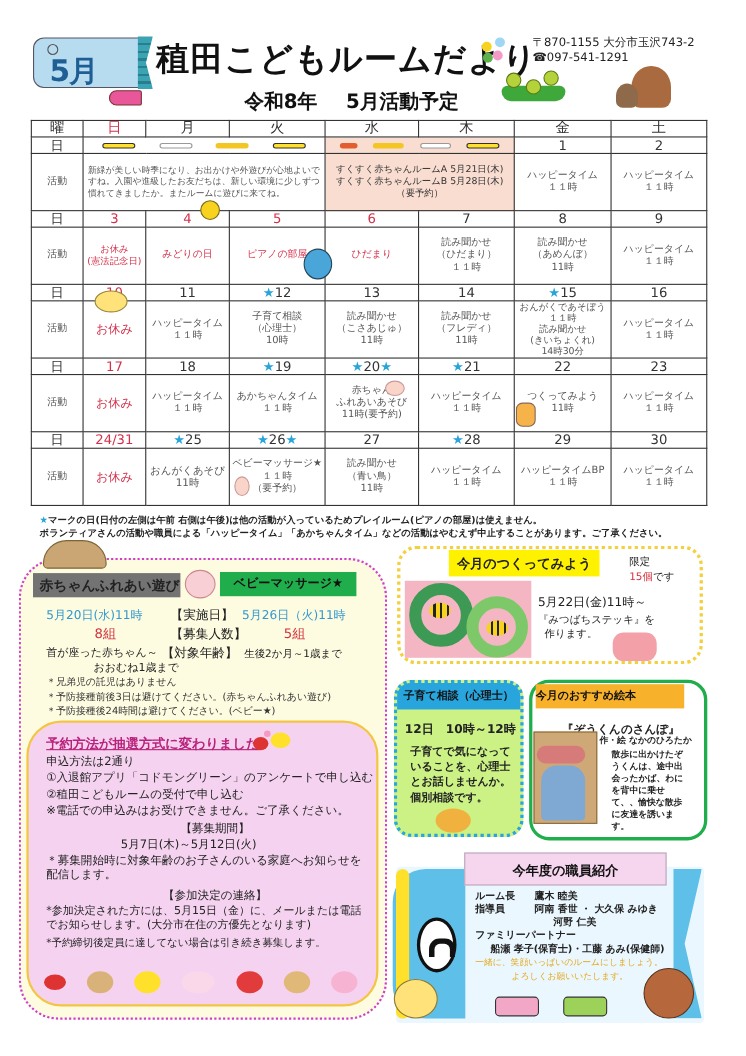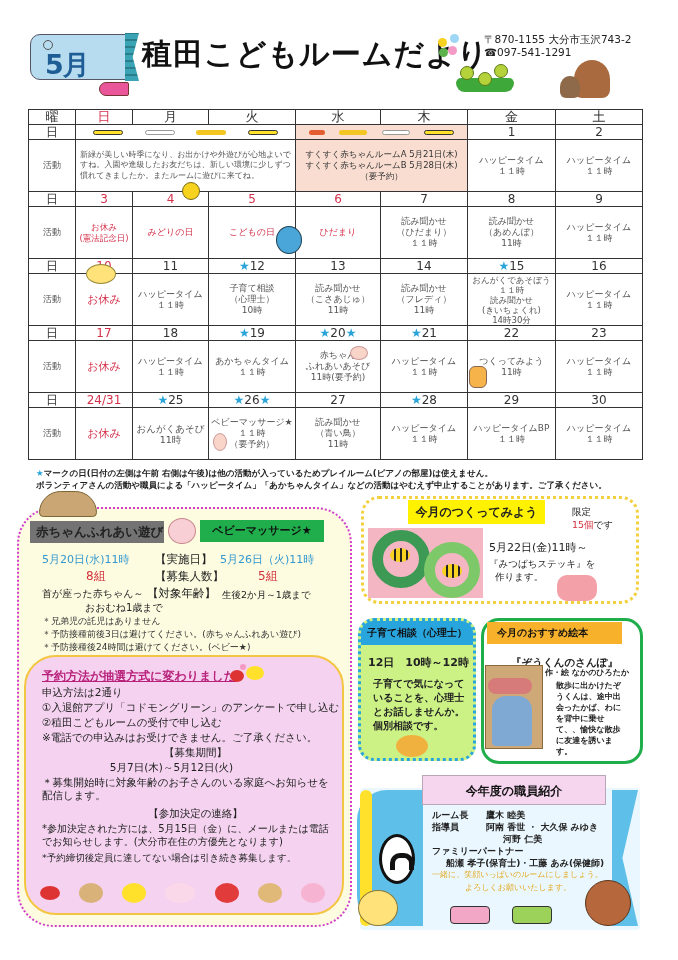--- a/index.html
+++ b/index.html
@@ -83,21 +83,21 @@
   .rbox2 { position: absolute; left: 358px; top: 618px; width: 118px; height: 143px;
     border: 3px dotted #29a5dd; border-radius: 16px; background: #ccf286; overflow: hidden; }
   .rb2-title { position: absolute; left: 361px; top: 621px; width: 112px; height: 24px; background: #29a5dd; font-size: 10px; font-weight: bold; line-height: 24px; text-align: center; color: #111; border-radius: 12px 12px 0 0; }
   .rb2-time { position: absolute; left: 368px; top: 655px; font-size: 11px; font-weight: bold; color: #222; }
   .rb2-desc { position: absolute; left: 373px; top: 677px; font-size: 10px; font-weight: bold; line-height: 14px; color: #222; }
   .bear-deco { position: absolute; left: 396px; top: 735px; width: 32px; height: 22px; background: #f1b13f; border-radius: 50%; }
 
   
   .rbox3 { position: absolute; left: 481px; top: 618px; width: 162px; height: 146px;
     border: 3px solid #1fae4b; border-radius: 18px; background: #fff; }
-  .rb3-title { position: absolute; left: 487px; top: 622px; width: 135px; height: 22px; background: #f7b12a; font-size: 10px; font-weight: bold; line-height: 22px; padding-left: 10px; color: #111; }
+  .rb3-title { position: absolute; left: 487px; top: 622px; width: 135px; height: 22px; background: #f7b12a; font-size: 10px; font-weight: bold; line-height: 22px; color: #111; }
   .rb3-book { position: absolute; left: 511px; top: 656px; font-size: 10.5px; font-weight: bold; color: #222; }
   .cover { position: absolute; left: 485px; top: 665px; width: 58px; height: 84px; background: #cfa877; border: 1px solid #8a6a3a; overflow: hidden; }
   .cover .ele { position: absolute; left: 6px; top: 30px; width: 40px; height: 50px; background: #7fa8d2; border-radius: 14px 14px 4px 4px; }
   .cover .ele2 { position: absolute; left: 2px; top: 12px; width: 44px; height: 16px; background: #d77a7a; border-radius: 8px; }
   .rb3-author { position: absolute; left: 545px; top: 667px; font-size: 8px; font-weight: bold; color: #222; }
   .rb3-desc { position: absolute; left: 556px; top: 680px; font-size: 8px; font-weight: bold; line-height: 11px; color: #222; }
 
   
   .staff-bg { position: absolute; left: 360px; top: 788px; width: 280px; height: 142px; background: #eaf7fe; border-radius: 4px; }
   .staff-fish-left { position: absolute; left: 357px; top: 790px; width: 66px; height: 136px; background: #5ebfe9; border-radius: 30px 0 0 30px; }
@@ -116,20 +116,23 @@
 <body>
 
 <div class="hdr">
   <div class="koinobori">
     <div class="eye"></div>
     <div class="month">5月</div>
     <div class="tail"></div>
   </div>
   <div class="mini-fish"></div>
   <div class="title-main">稙田こどもルームだより</div>
+  <div class="title-sub">
+    <span>令和8年</span><span>5月活動予定</span>
+  </div>
   <div class="flowers">
     <i style="left:0;top:4px;background:#f7d21e"></i>
       <i style="left:12px;top:0;background:#9fd6f5"></i>
       <i style="left:10px;top:12px;background:#f39ac7"></i>
       <i style="left:1px;top:14px;background:#5db14a"></i>
   </div>
   <div class="addr">
     <div>〒870-1155 大分市玉沢743-2</div>
     <div>☎097-541-1291</div>
   </div>
@@ -209,21 +212,21 @@
     <td class="red">6</td>
     <td>7</td>
     <td>8</td>
     <td>9</td>
   </tr>
   <tr class="act">
     <td class="lbl">活動</td>
     <td class="red" style="white-space:pre-line;font-size:8.5px">お休み
 (憲法記念日)</td>
     <td class="red" style="white-space:pre-line">みどりの日</td>
-    <td class="red" style="white-space:pre-line">こどもの日</td>
+    <td class="red" style="white-space:pre-line">ピアノの部屋</td>
     <td class="red" style="white-space:pre-line">ひだまり</td>
     <td style="white-space:pre-line">読み聞かせ
 （ひだまり）
 １１時</td>
     <td style="white-space:pre-line">読み聞かせ
 （あめんぼ）
 11時</td>
     <td style="white-space:pre-line">ハッピータイム
 １１時</td>
   </tr>

